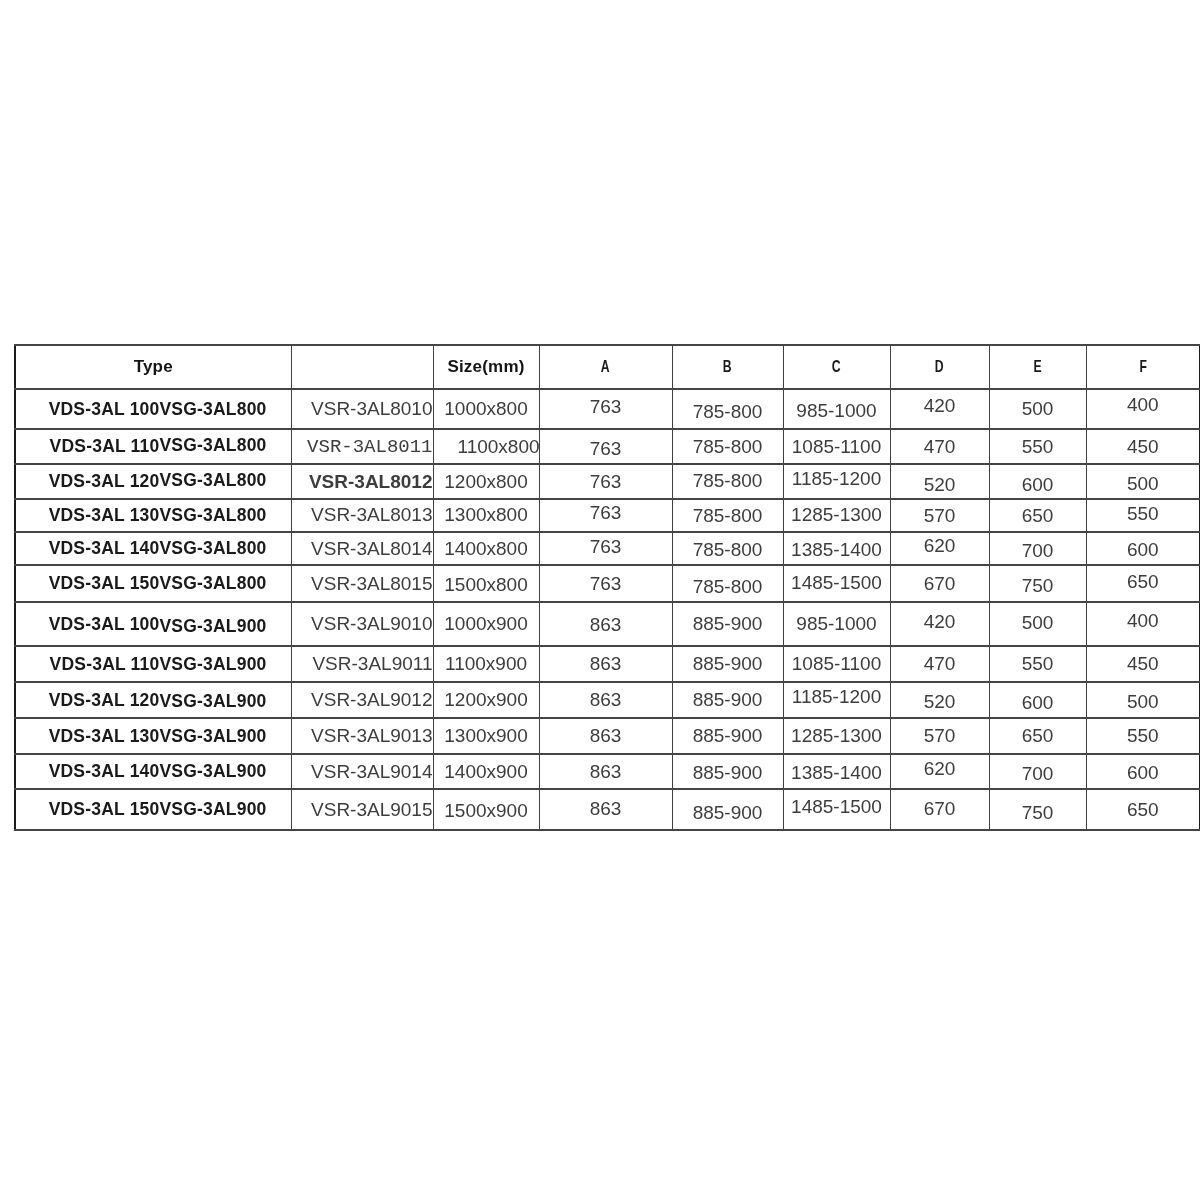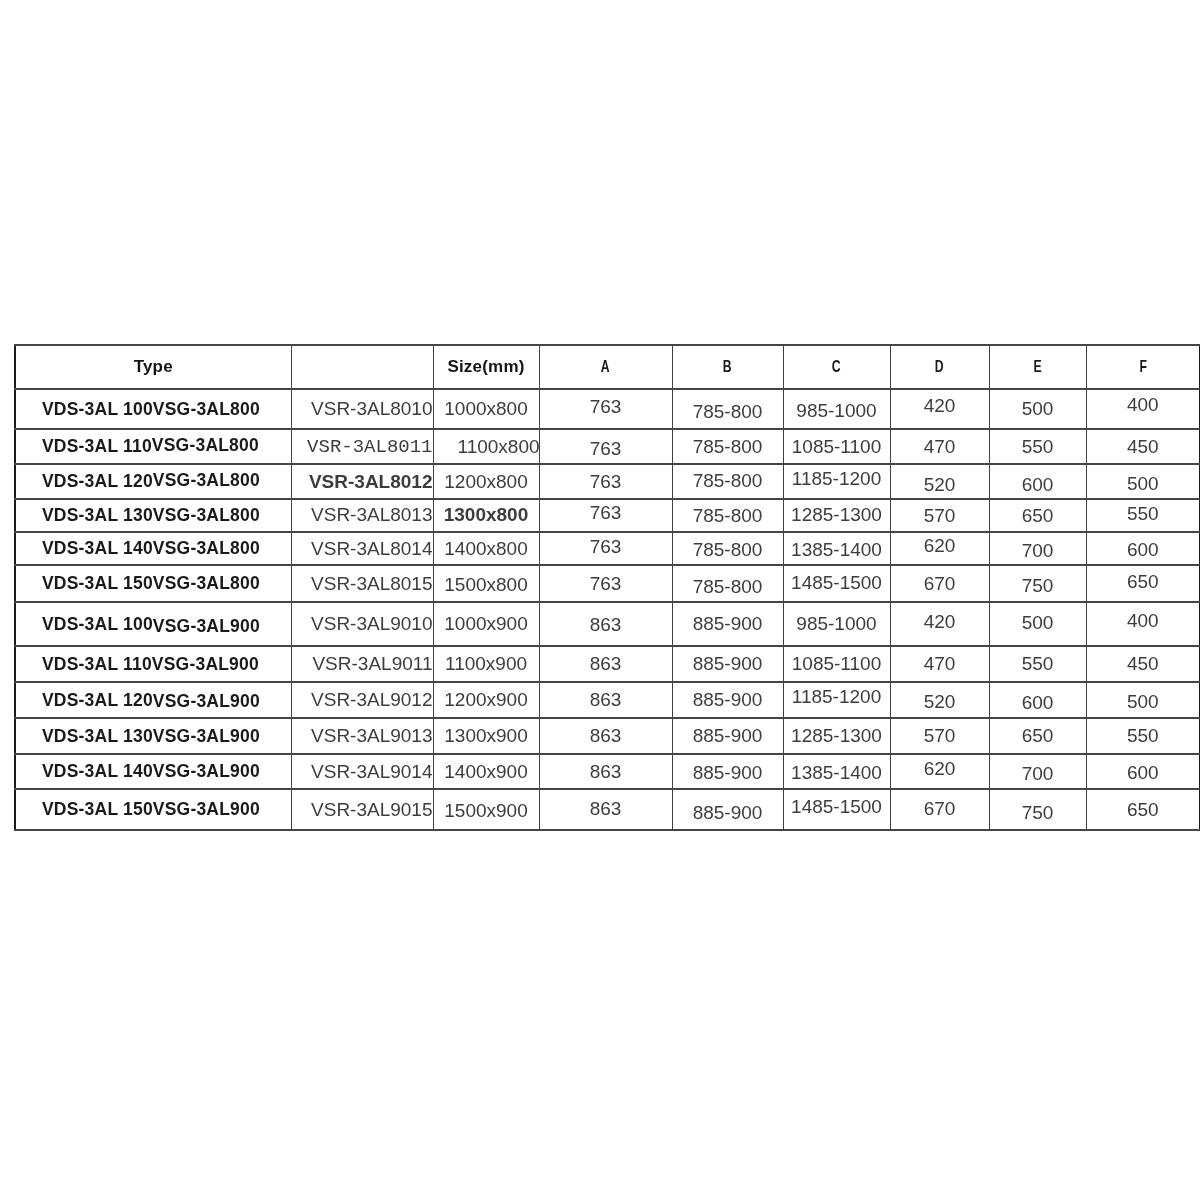--- a/index.html
+++ b/index.html
@@ -65,21 +65,21 @@
     font-size: 17px;
   }
   th.h-letter .cond {
     display: inline-block;
     transform: scaleX(0.72);
     transform-origin: center;
   }
 
   td.type-cell .type-wrap {
     display: flex;
-    justify-content: flex-start;
+    justify-content: flex-end;
     align-items: center;
     padding: 0 24px 0 26px;
     font-weight: 700;
     color: #1a1a1a;
     font-size: 17.5px;
     letter-spacing: 0.2px;
   }
   td.type-cell .type-wrap span { display: inline-block; }
 
   td.code-cell {
@@ -175,21 +175,21 @@
     <td class="num-cell"><span class="jit" style="transform: translateY(2px);">500</span></td>
   </tr>
         <tr>
     <td class="type-cell">
       <div class="type-wrap">
         <span>VDS-3AL 130</span>
         <span style="transform: translateY(0px);">VSG-3AL800</span>
       </div>
     </td>
     <td class="code-cell"><span class="jit" style="transform: translateY(-1px);">VSR-3AL8013</span></td>
-    <td class="size-cell"><span class="jit" style="transform: translateY(-1px); font-weight: bold;">1300x800</span></td>
+    <td class="size-cell"><span class="jit" style="transform: translateY(-1px);">1300x800</span></td>
     <td class="num-cell"><span class="jit" style="transform: translateY(-3px);">763</span></td>
     <td class="num-cell"><span class="jit" style="transform: translateY(0px);">785-800</span></td>
     <td class="num-cell"><span class="jit" style="transform: translateY(-1px);">1285-1300</span></td>
     <td class="num-cell"><span class="jit" style="transform: translateY(0px);">570</span></td>
     <td class="num-cell"><span class="jit" style="transform: translateY(0px);">650</span></td>
     <td class="num-cell"><span class="jit" style="transform: translateY(-2px);">550</span></td>
   </tr>
         <tr>
     <td class="type-cell">
       <div class="type-wrap">

